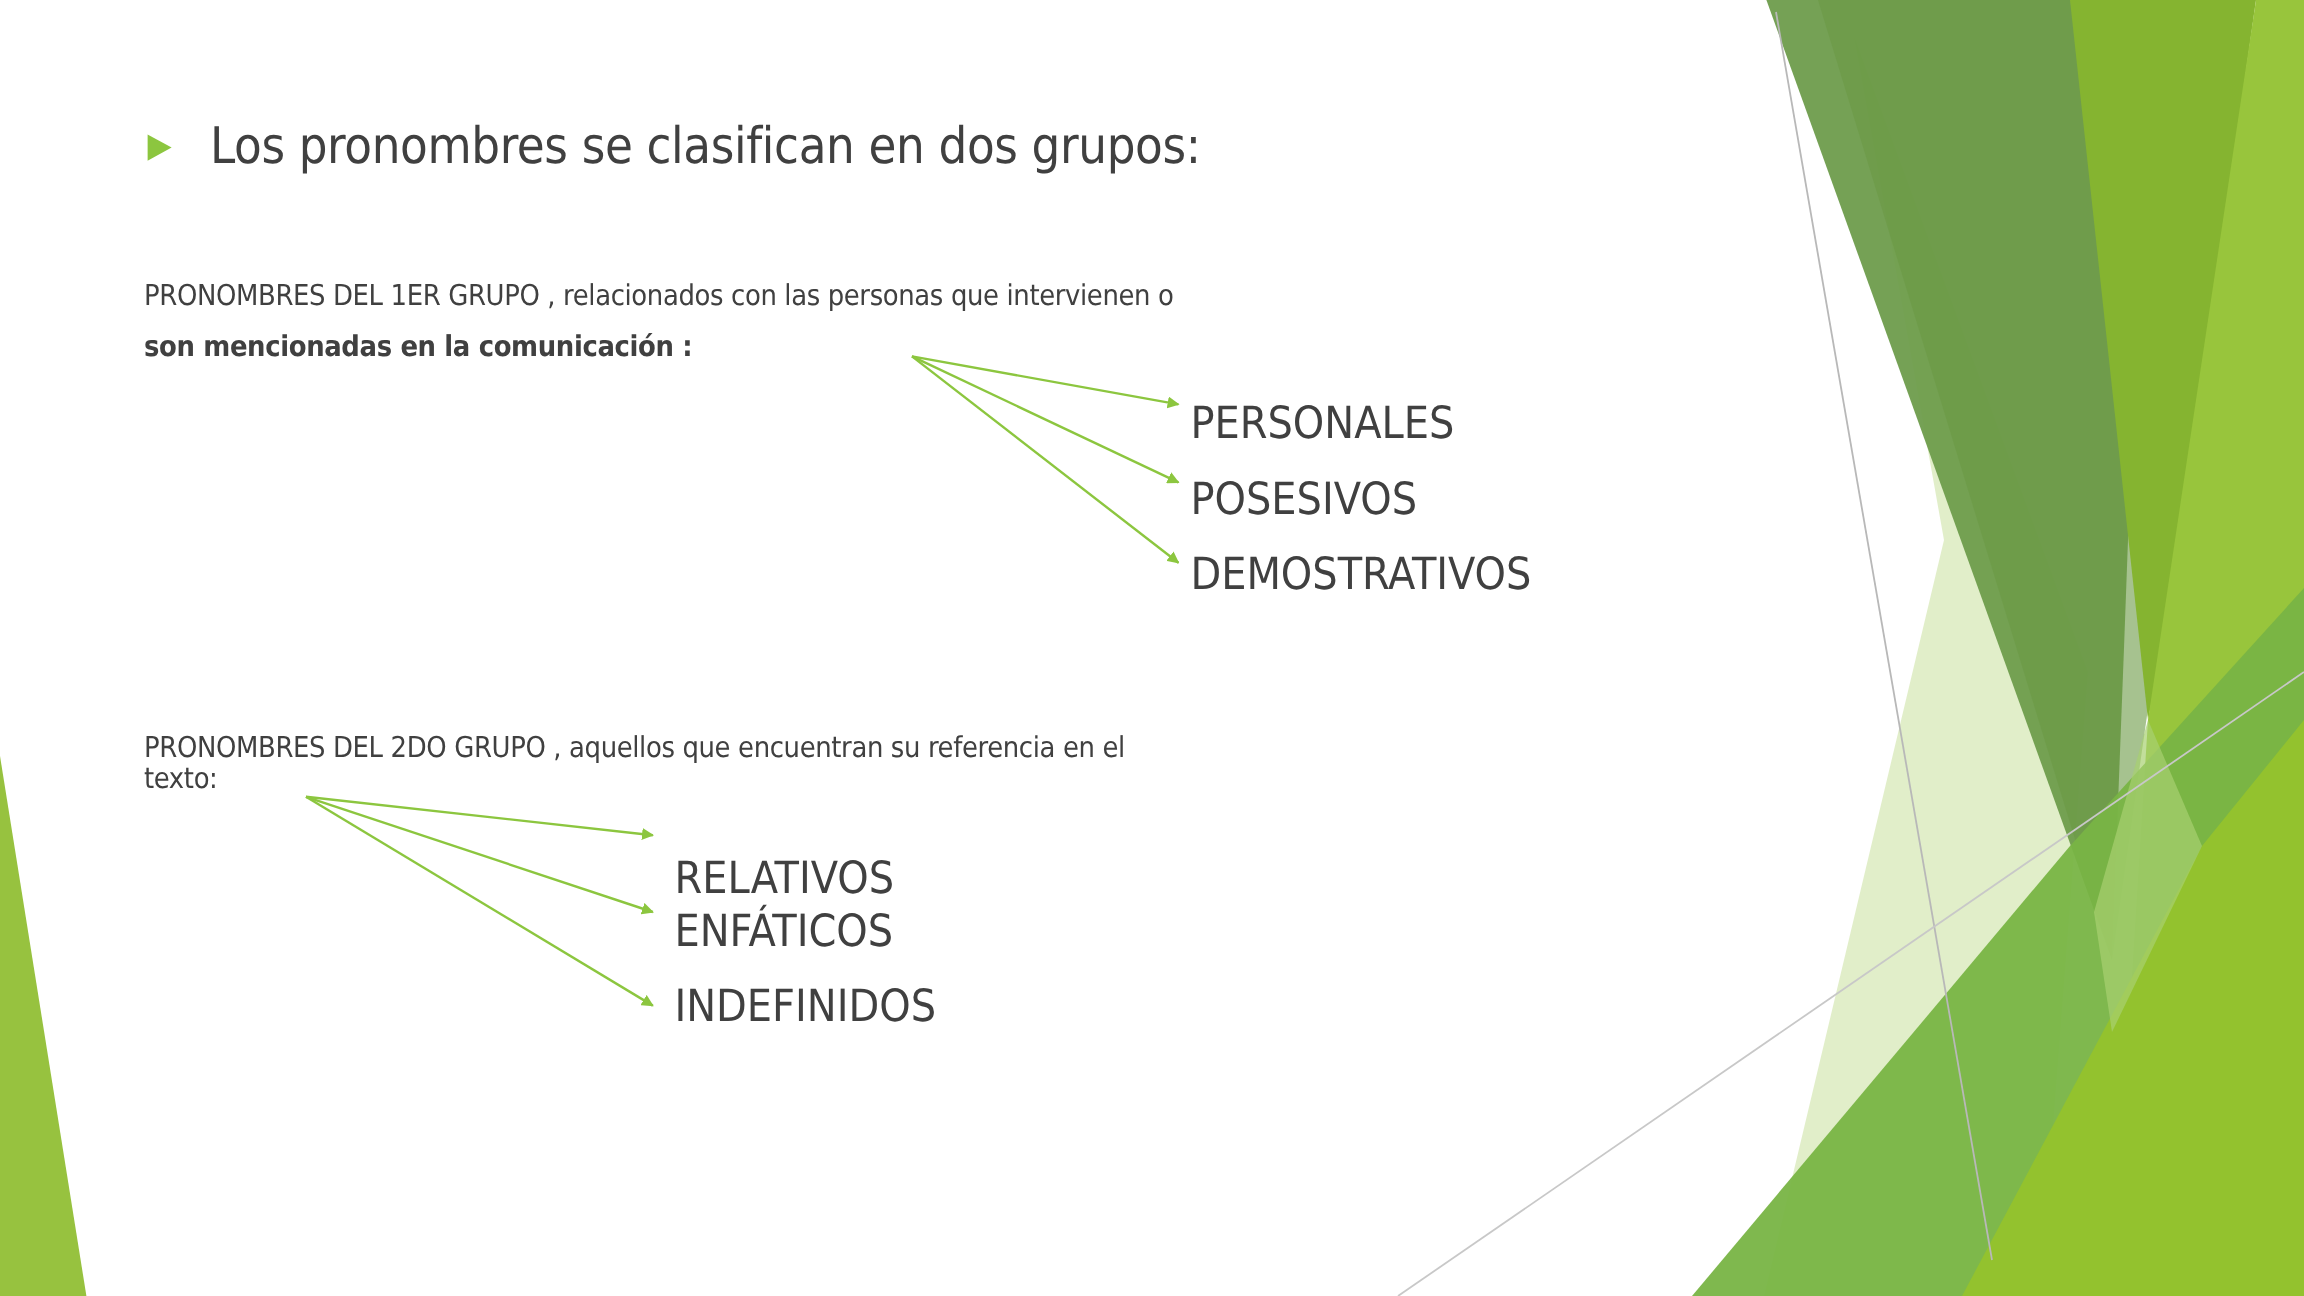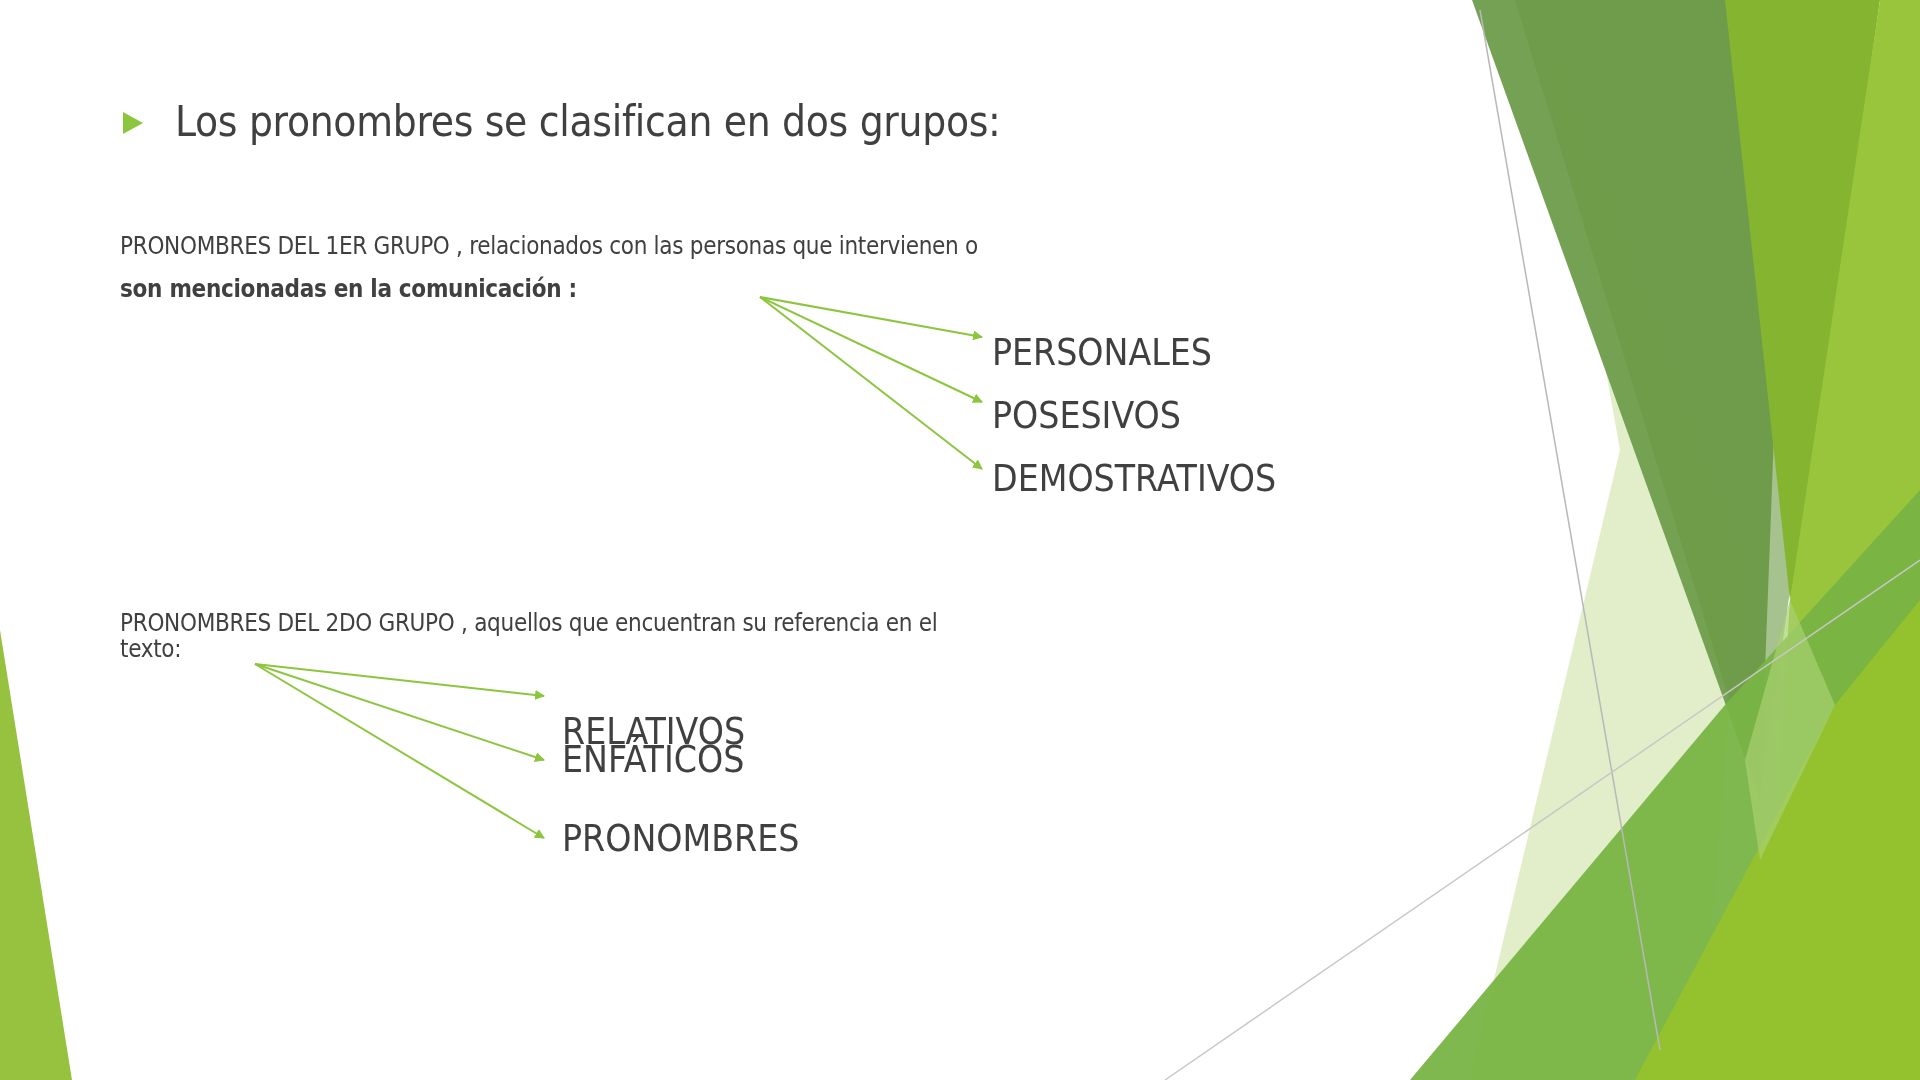--- a/index.html
+++ b/index.html
@@ -51,22 +51,22 @@
 <div class="txt g1b">son mencionadas en la comunicación :</div>
 
 <div class="item" style="left:992px; top:333px;">PERSONALES</div>
 <div class="item" style="left:992px; top:396px;">POSESIVOS</div>
 <div class="item" style="left:992px; top:459px;">DEMOSTRATIVOS</div>
 
 <div class="txt g2a">PRONOMBRES DEL 2DO GRUPO , aquellos que encuentran su referencia en el</div>
 <div class="txt g2b">texto:</div>
 
 <div class="item" style="left:562px; top:692px;margin-top:20px;">RELATIVOS</div>
-<div class="item" style="left:562px; top:740px;">ENFÁTICOS</div>
-<div class="item" style="left:562px; top:819px;">PRONOMBRES</div>
+<div class="item" style="left:562px; top:756px;">ENFÁTICOS</div>
+<div class="item" style="left:562px; top:819px;">INDEFINIDOS</div>
 
 <svg class="arrows" viewBox="0 0 1920 1080">
   <defs>
     <marker id="ah" markerWidth="10" markerHeight="10" refX="9" refY="5" orient="auto" markerUnits="userSpaceOnUse">
       <path d="M0,0 L10,5 L0,10 z" fill="#8cc63f"></path>
     </marker>
   </defs>
   <g stroke="#8cc63f" stroke-width="2" fill="none">
     <line x1="760" y1="297" x2="982" y2="337" marker-end="url(#ah)"></line>
     <line x1="760" y1="297" x2="982" y2="402" marker-end="url(#ah)"></line>

